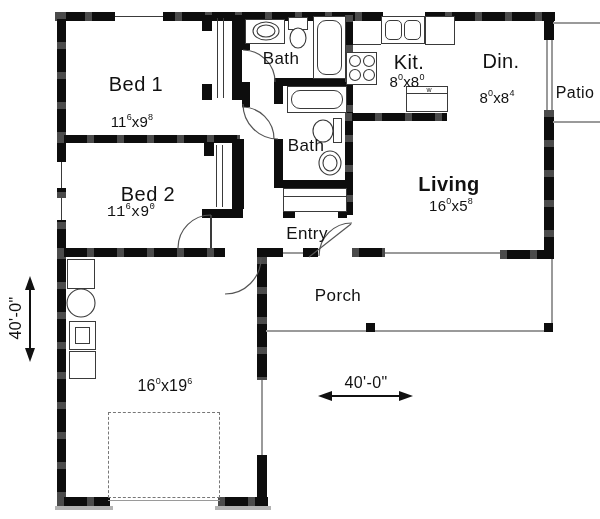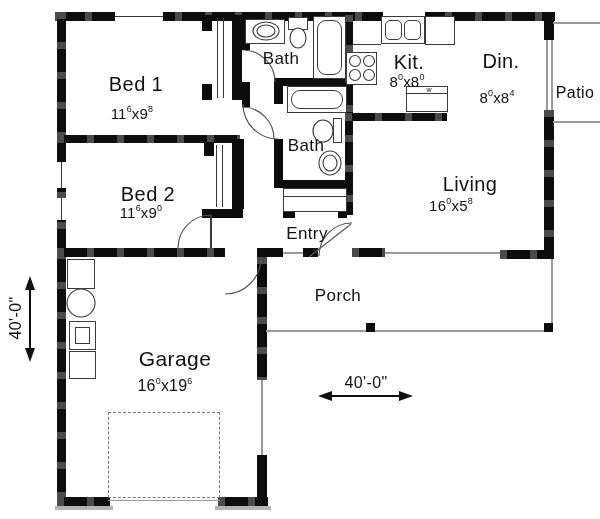--- a/index.html
+++ b/index.html
@@ -158,42 +158,41 @@
 
   <div class="ln" style="left:330px;top:395px;width:71px;height:2px;background:#111;"></div>
   <div class="tri" style="left:318px;top:391px;border-top:5px solid transparent;border-bottom:5px solid transparent;border-right:14px solid #111;"></div>
   <div class="tri" style="left:399px;top:391px;border-top:5px solid transparent;border-bottom:5px solid transparent;border-left:14px solid #111;"></div>
 
   <div class="ln" style="left:29px;top:288px;width:2px;height:62px;background:#111;"></div>
   <div class="tri" style="left:25px;top:276px;border-left:5px solid transparent;border-right:5px solid transparent;border-bottom:14px solid #111;"></div>
   <div class="tri" style="left:25px;top:348px;border-left:5px solid transparent;border-right:5px solid transparent;border-top:14px solid #111;"></div>
 
   <div class="lbl room" style="left:136px;top:84px;">Bed 1</div>
-  <div class="lbl dims" style="left:132px;top:113px;"><span>11</span><sup>6</sup><span>x</span><span>9</span><sup>8</sup></div>
+  <div class="lbl dims" style="left:132px;top:121px;"><span>11</span><sup>6</sup><span>x</span><span>9</span><sup>8</sup></div>
 
   <div class="lbl room" style="left:148px;top:194px;text-align:right;">Bed 2</div>
-  <div class="lbl dims" style="left:141px;top:212px;"><span>11</span><sup>6</sup><span>x</span><span>9</span><sup>0</sup></div>
+  <div class="lbl dims" style="left:131px;top:212px;font-family:Liberation Mono, monospace;"><span>11</span><sup>6</sup><span>x</span><span>9</span><sup>0</sup></div>
 
   <div class="lbl small" style="left:281px;top:58px;">Bath</div>
   <div class="lbl small" style="left:306px;top:145px;">Bath</div>
 
   <div class="lbl room" style="left:409px;top:62px;">Kit.</div>
   <div class="lbl dims" style="left:407px;top:81px;"><span>8</span><sup>0</sup><span>x</span><span>8</span><sup>0</sup></div>
 
   <div class="lbl room" style="left:501px;top:61px;">Din.</div>
   <div class="lbl dims" style="left:497px;top:81px;margin-top:16px;"><span>8</span><sup>0</sup><span>x</span><span>8</span><sup>4</sup></div>
 
-  <div class="lbl room" style="left:470px;top:184px;">Living</div>
+  <div class="lbl room" style="left:449px;top:184px;font-weight:bold;">Living</div>
   <div class="lbl dims" style="left:451px;top:205px;"><span>16</span><sup>0</sup><span>x</span><span>5</span><sup>8</sup></div>
 
   <div class="lbl small" style="left:307px;top:233px;">Entry</div>
   <div class="lbl small" style="left:338px;top:295px;">Porch</div>
   <div class="lbl small" style="left:575px;top:77px;font-size:16px;margin-top:16px;">Patio</div>
 
-  <div class="lbl room" style="left:175px;top:358px;font-size:21px;">Garage</div>
   <div class="lbl dims" style="left:165px;top:386px;font-size:16px;"><span>16</span><sup>0</sup><span>x</span><span>19</span><sup>6</sup></div>
 
   <div class="lbl tiny" style="left:429px;top:89px;">w</div>
 
   <div class="lbl dimtxt" style="left:366px;top:383px;">40'-0"</div>
   <div class="lbl dimtxt vert" style="left:16px;top:318px;">40'-0"</div>
 
 </div>
 
 </body></html>

